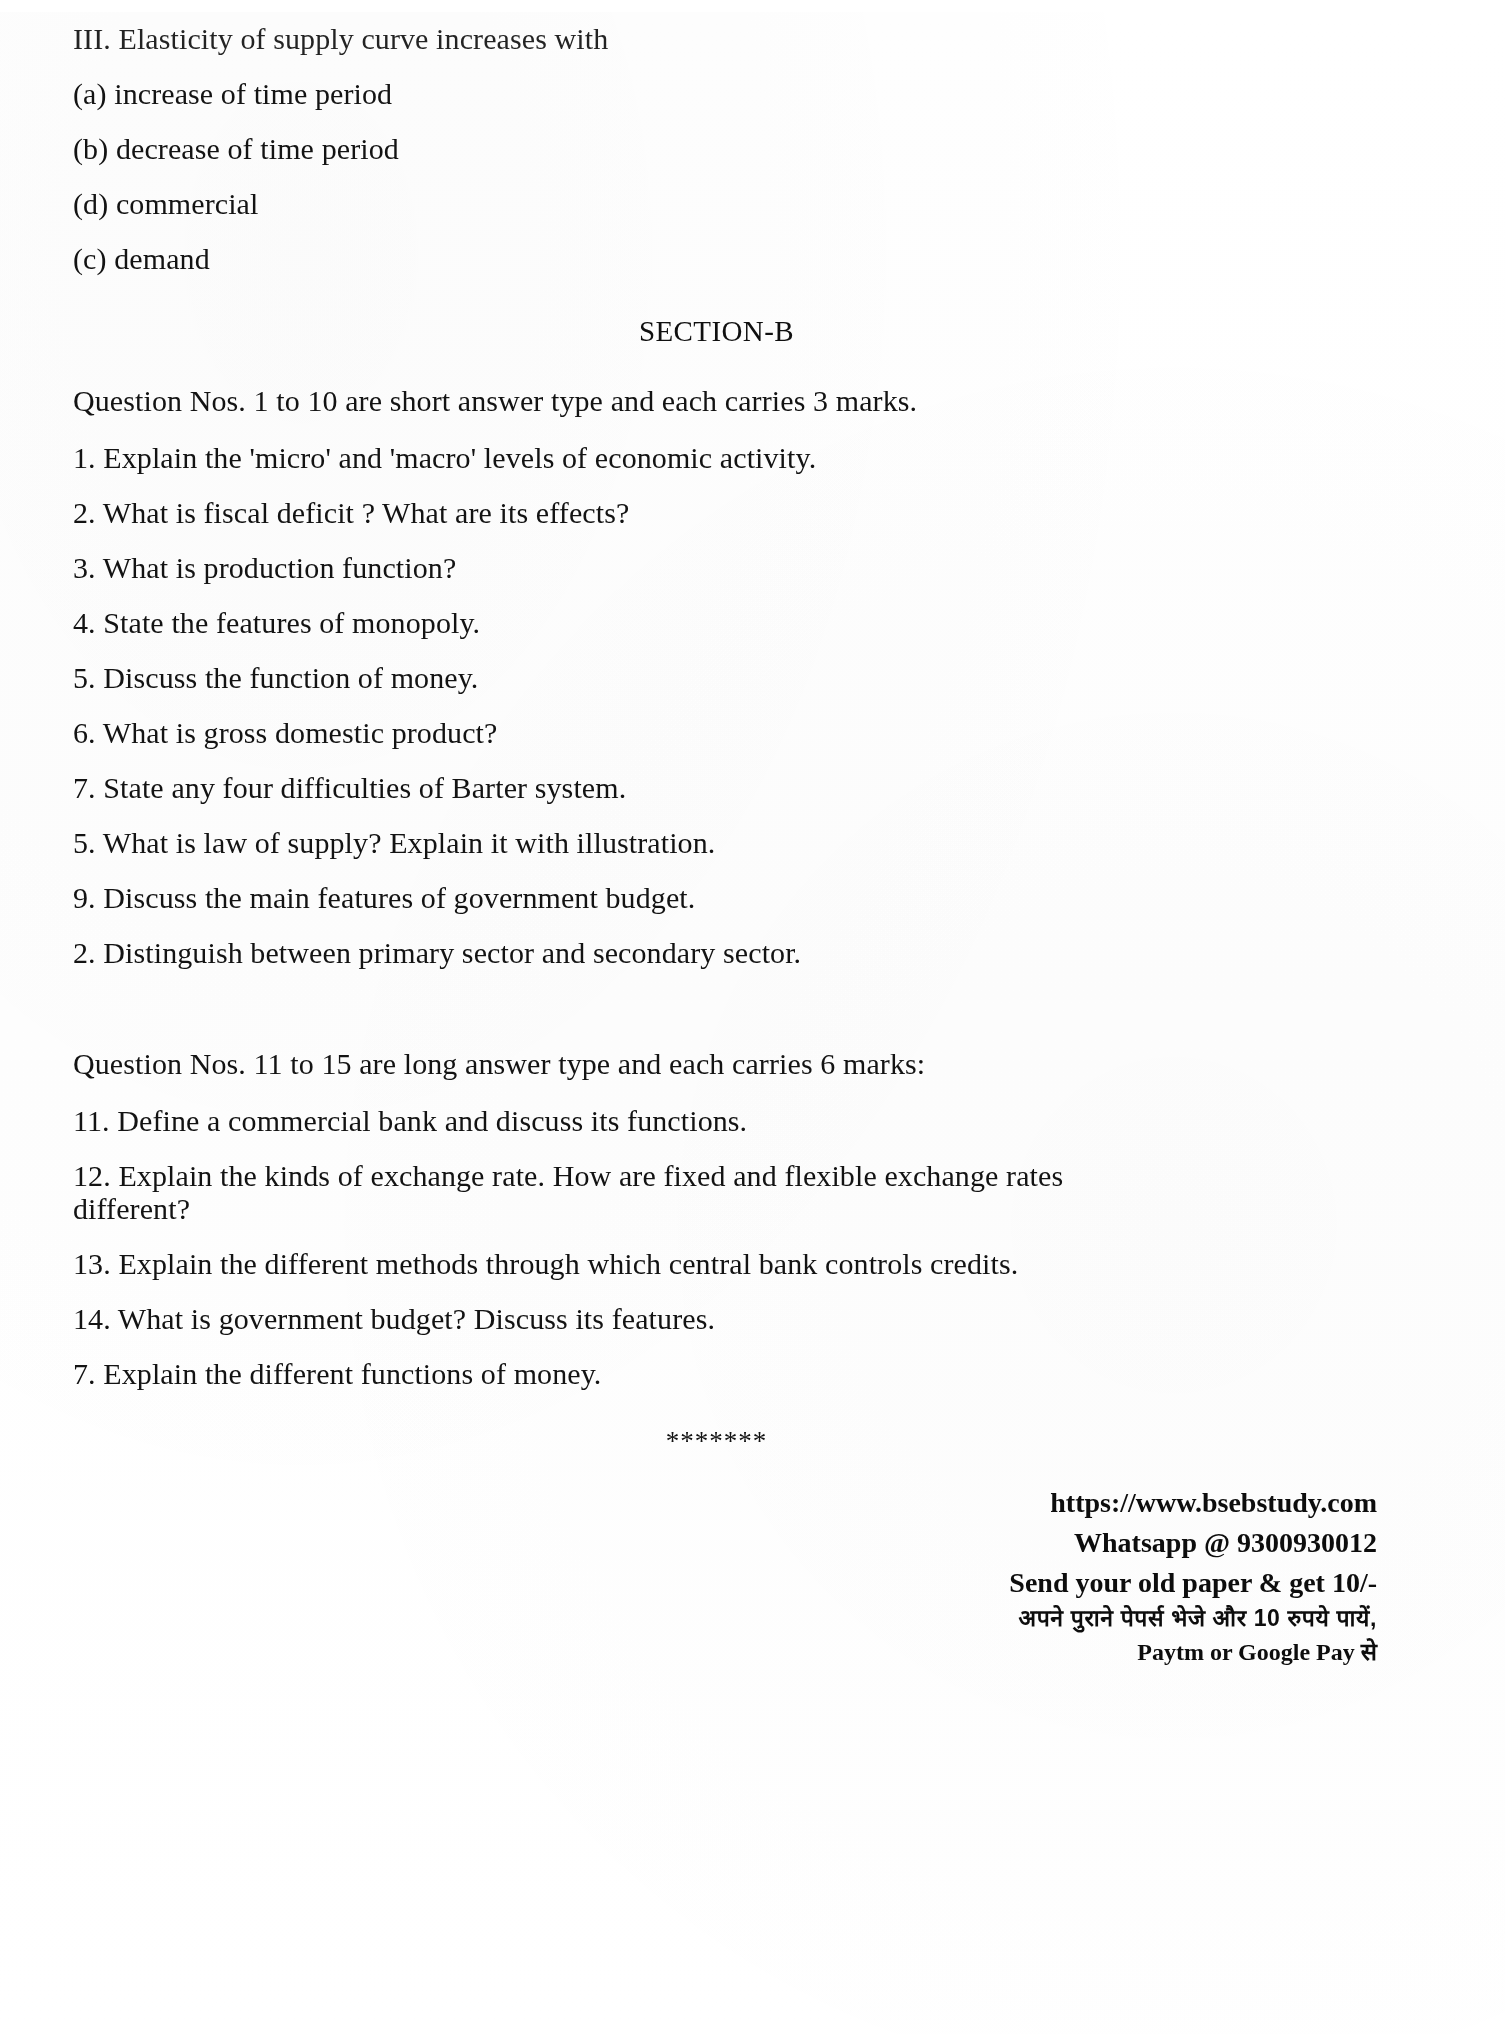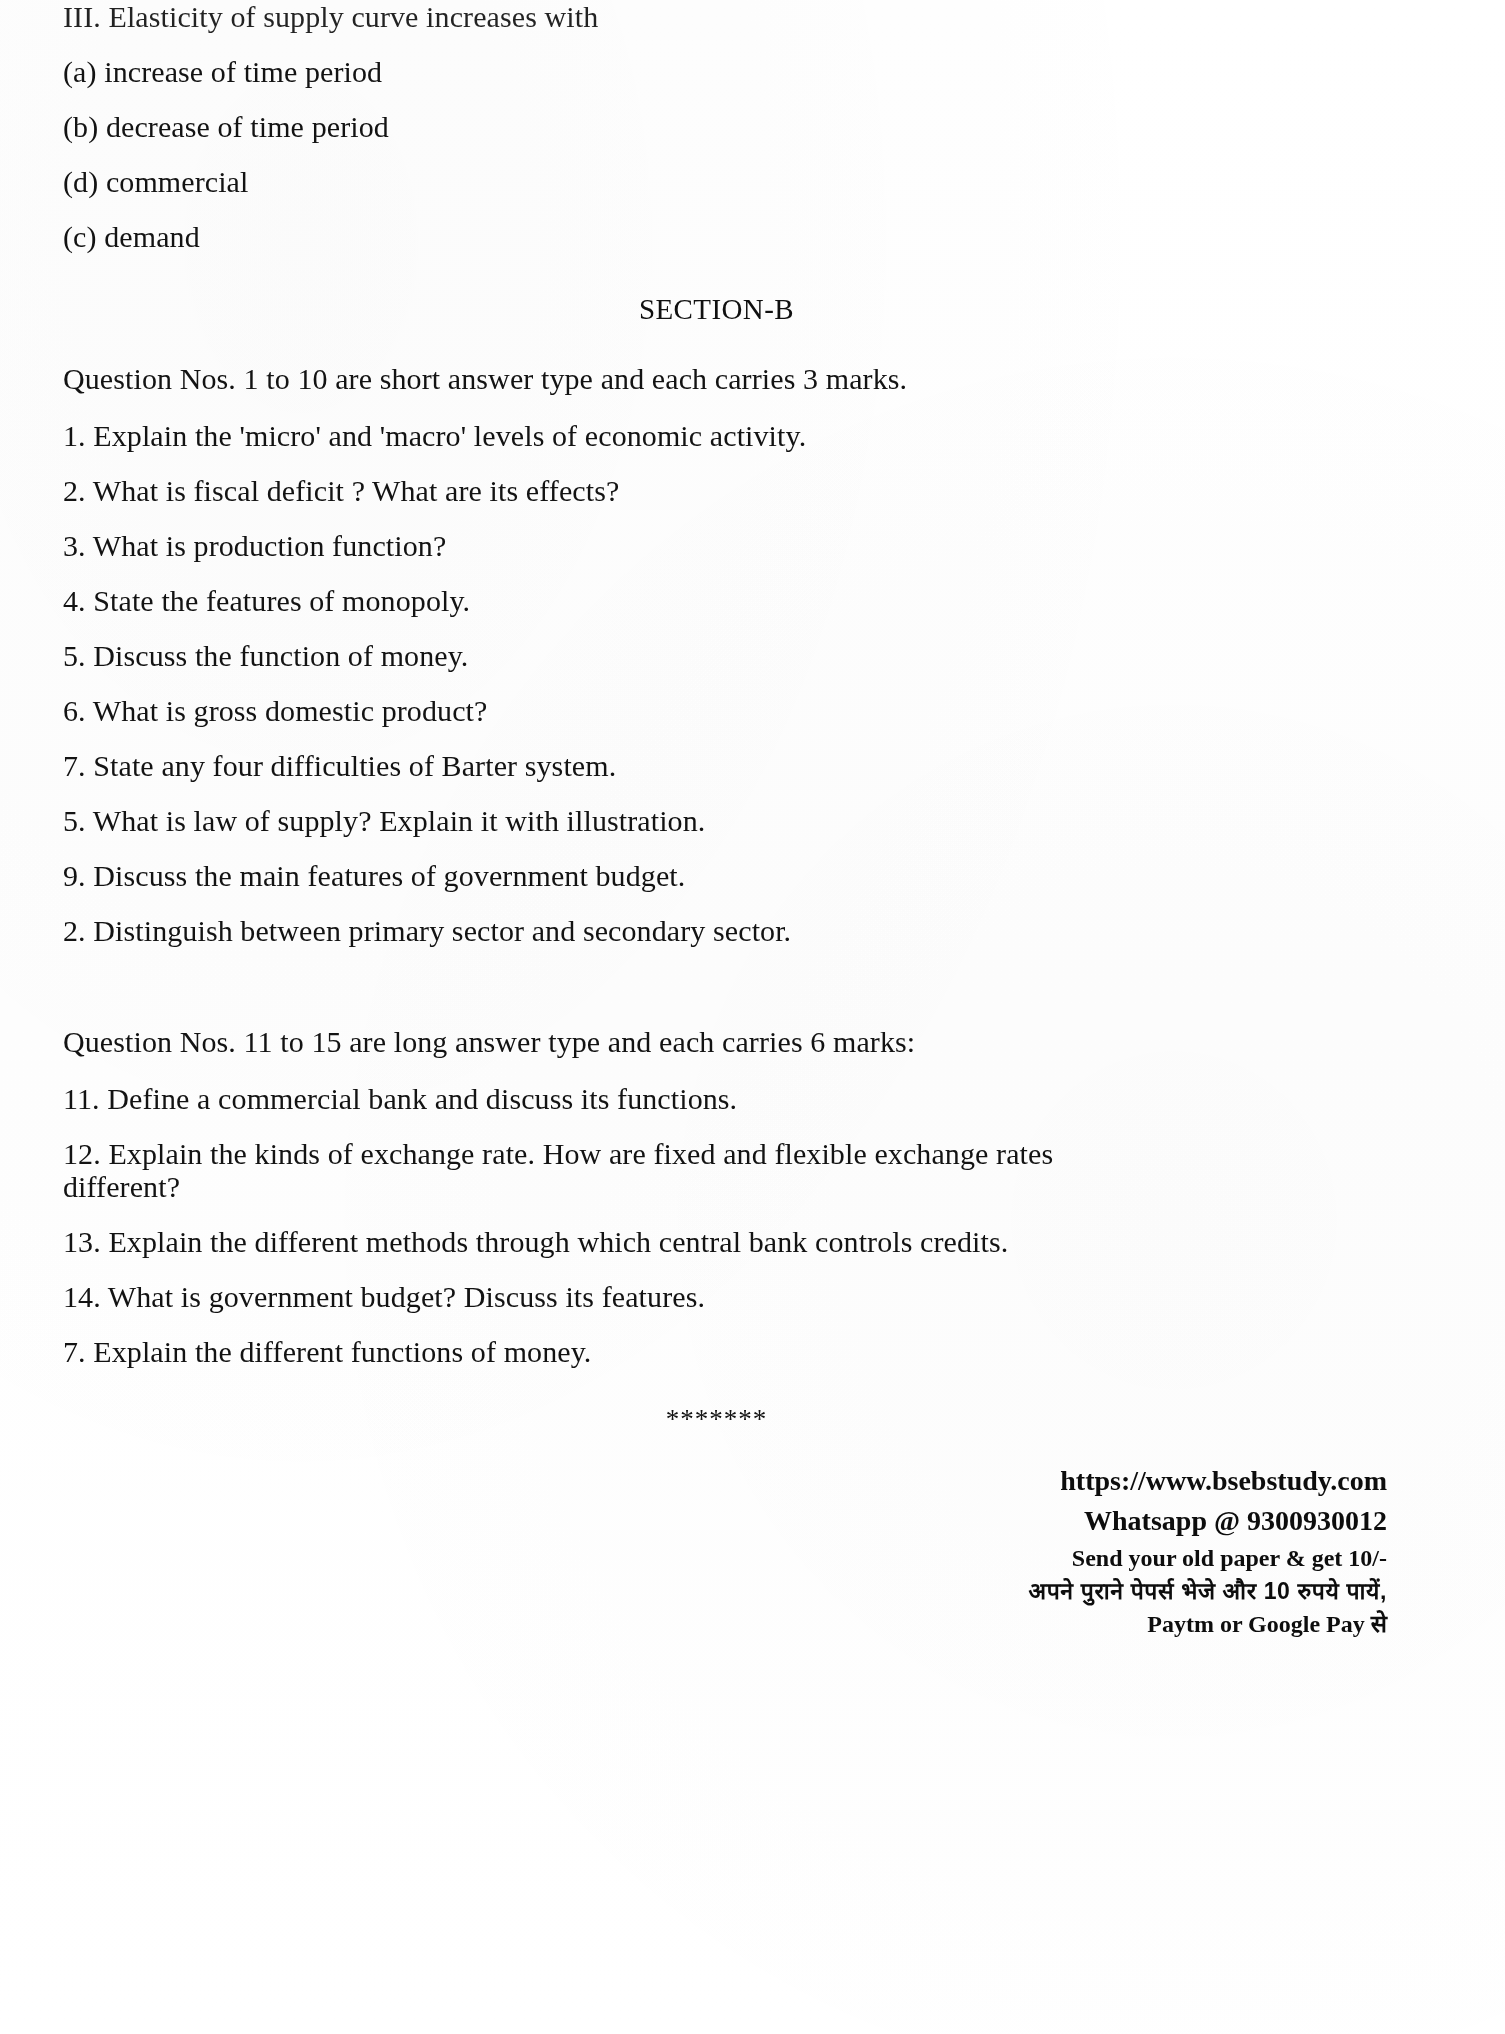--- a/index.html
+++ b/index.html
@@ -15,21 +15,22 @@
     overflow: hidden;
     font-family: "Liberation Serif", "DejaVu Serif", serif;
     color: #111111;
     -webkit-font-smoothing: antialiased;
   }
 
   .page {
     position: absolute;
     inset: 0;
     background: #a16207;
-    padding: 6px;
+    padding: 16px;
+    margin-top: 12px;
   }
 
   
   .page::before {
     content: "";
     position: absolute;
     inset: 0;
     background:
       radial-gradient(ellipse at 20% 12%, rgba(0,0,0,0.014) 0%, rgba(0,0,0,0) 55%),
       radial-gradient(ellipse at 78% 60%, rgba(0,0,0,0.012) 0%, rgba(0,0,0,0) 60%),
@@ -93,21 +94,21 @@
     text-align: right;
     padding-right: 60px;
   }
   .footer .f-line {
     font-weight: bold;
     color: #0d0d0d;
     line-height: 1.42;
   }
   .f-url      { font-size: 28px; }
   .f-whatsapp { font-size: 28px; }
-  .f-offer    { font-size: 24px; }
+  .f-offer    { font-size: 28px; }
   .f-hindi    {
     font-size: 23px;
     font-family: "Liberation Sans", "DejaVu Sans", sans-serif;
     font-weight: bold;
     letter-spacing: 0.6px;
     line-height: 1.6;
   }
   .f-pay      { font-size: 24px; line-height: 1.7; }
 
   

